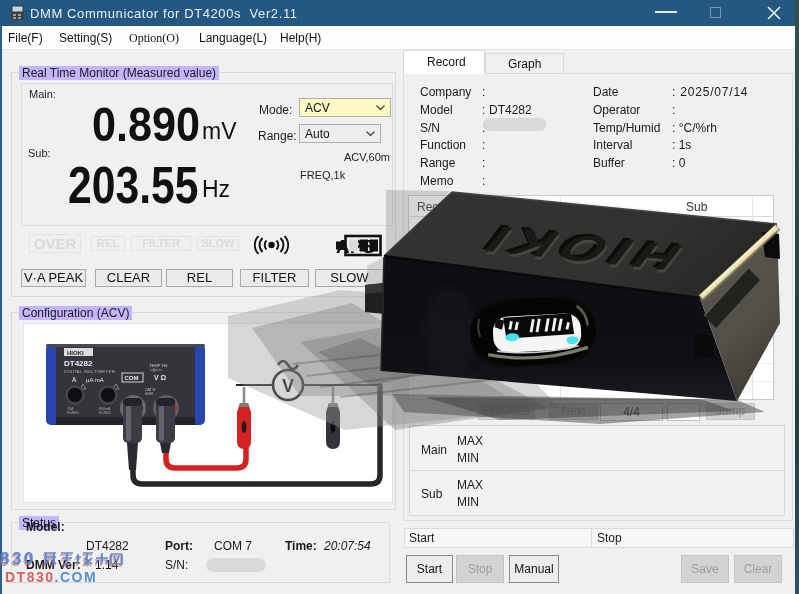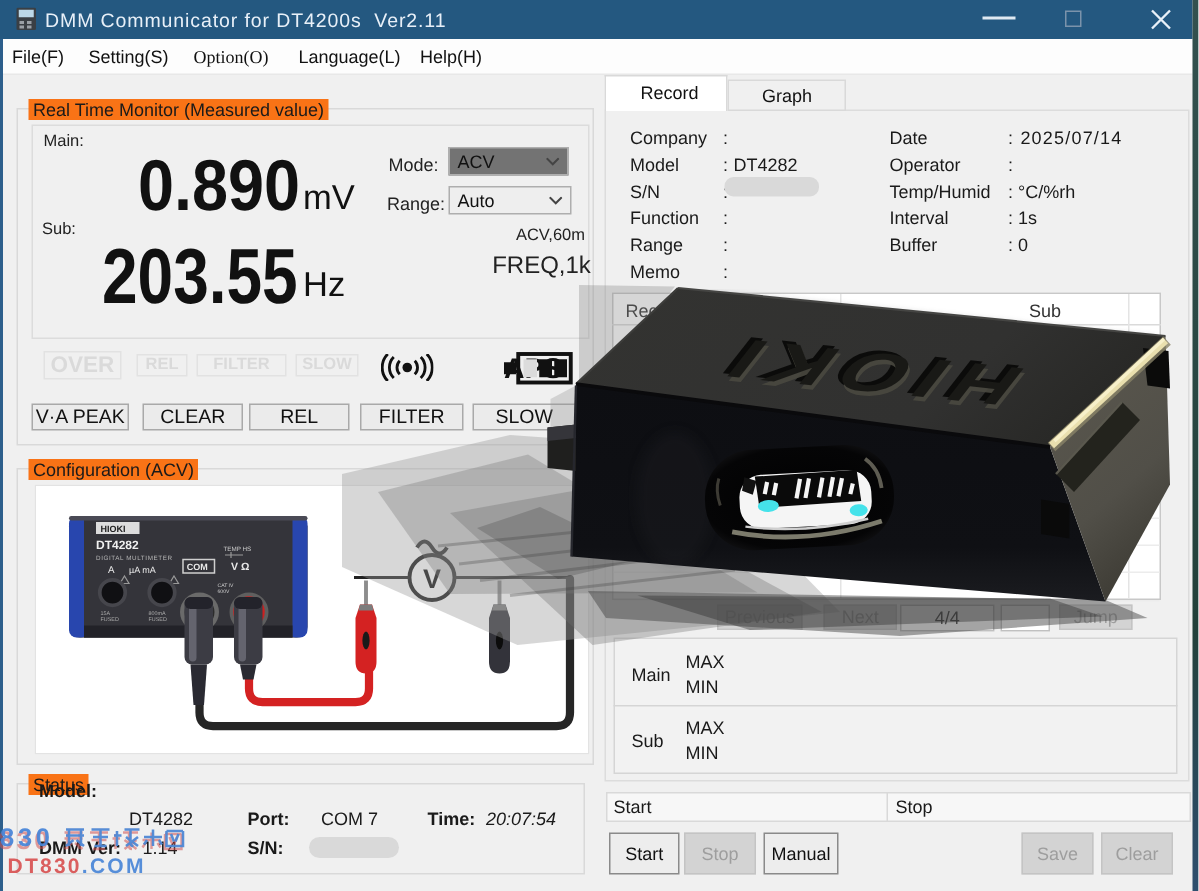--- a/index.html
+++ b/index.html
@@ -1,20 +1,20 @@
 <!DOCTYPE html>
 <html><head>
 <meta charset="utf-8">
 <style>
 * { margin:0; padding:0; box-sizing:border-box; }
 html,body { width:799px; height:594px; overflow:hidden; }
 body { font-family:"Liberation Sans", sans-serif; background:#f0f0f0; position:relative; }
 .abs { position:absolute; }
 .groupbox { position:absolute; border:1px solid #d9d9d9; }
-.grouplabel { position:absolute; top:-7px; left:7px; background:#f97316; padding:0 3px; font-size:12px; color:#1a1a1a; white-space:nowrap; }
+.grouplabel { position:absolute; top:-7px; left:7px; background:#c4b5fd; padding:0 3px; font-size:12px; color:#1a1a1a; white-space:nowrap; }
 .btn { position:absolute; background:#ebebeb; border:1px solid #a9a9a9; font-size:13px; color:#111; text-align:center; }
 .wbtn { position:absolute; text-align:center; font-size:12px; line-height:26px; }
 .wbtn.en { background:#ededed; border:1px solid #8a8a8a; color:#111; }
 .wbtn.dis { background:#d3d3d3; border:1px solid #c4c4c4; color:#9e9e9e; }
 .fld { position:absolute; font-size:12px; color:#1a1a1a; white-space:nowrap; }
 </style>
 </head>
 <body>
 
 <div class="abs" style="left:0;top:0;width:795px;height:26px;background:#245880;"></div>
@@ -50,35 +50,35 @@
   <span class="grouplabel">Real Time Monitor (Measured value)</span>
 </div>
 <div class="abs" style="left:21px;top:83px;width:372px;height:143px;border:1px solid #dcdcdc;"></div>
 <div class="abs" style="left:29px;top:88px;font-size:11px;color:#222;">Main:</div>
 <div class="abs" style="left:92px;top:108px;width:130px;height:38px;font-size:48px;font-weight:bold;color:#111;line-height:34px;transform:scaleX(0.9);transform-origin:0 0;">0.890</div>
 <div class="abs" style="left:202px;top:118px;font-size:23px;color:#111;">mV</div>
 <div class="abs" style="left:28px;top:147px;font-size:11px;color:#222;">Sub:</div>
 <div class="abs" style="left:68px;top:167px;width:160px;height:40px;font-size:52px;font-weight:bold;color:#111;line-height:37px;transform:scaleX(0.82);transform-origin:0 0;">203.55</div>
 <div class="abs" style="left:202px;top:176px;font-size:23px;color:#111;">Hz</div>
 <div class="abs" style="left:259px;top:103px;font-size:12px;color:#222;">Mode:</div>
-<div class="abs" style="left:299px;top:98px;width:80px;height:19px;background:#737373;border:1px solid #aeaeae;">
+<div class="abs" style="left:299px;top:98px;width:92px;height:19px;background:#fef9c3;border:1px solid #aeaeae;">
   <span style="position:absolute;left:5px;top:2px;font-size:12px;color:#111;">ACV</span>
   <svg style="position:absolute;right:5px;top:6px;" width="9" height="6" viewBox="0 0 9 6">
       <path d="M0.5,0.5 L4.5,4.5 L8.5,0.5" fill="none" stroke="#444" stroke-width="1.3"></path>
     </svg>
 </div>
 <div class="abs" style="left:258px;top:129px;font-size:12px;color:#222;">Range:</div>
 <div class="abs" style="left:299px;top:124px;width:82px;height:19px;background:#eeeeee;border:1px solid #aeaeae;">
   <span style="position:absolute;left:5px;top:2px;font-size:12px;color:#111;">Auto</span>
   <svg style="position:absolute;right:5px;top:6px;" width="9" height="6" viewBox="0 0 9 6">
       <path d="M0.5,0.5 L4.5,4.5 L8.5,0.5" fill="none" stroke="#444" stroke-width="1.3"></path>
     </svg>
 </div>
 <div class="abs" style="left:300px;top:151px;width:90px;text-align:right;font-size:11px;color:#222;">ACV,60m</div>
-<div class="abs" style="left:316px;top:169px;width:90px;text-align:center;font-size:16px;color:#222;">FREQ,1k</div>
+<div class="abs" style="left:300px;top:169px;width:90px;text-align:left;font-size:11px;color:#222;">FREQ,1k</div>
 
 <div class="abs" style="left:29px;top:234px;width:52px;height:19px;border:1px solid #e2e2e2;color:#dadada;font-size:15px;font-weight:bold;text-align:center;line-height:17px;">OVER</div>
 <div class="abs" style="left:91px;top:236px;width:34px;height:15px;border:1px solid #e2e2e2;color:#dadada;font-size:11px;font-weight:bold;text-align:center;line-height:13px;">REL</div>
 <div class="abs" style="left:131px;top:236px;width:60px;height:15px;border:1px solid #e2e2e2;color:#dadada;font-size:11px;font-weight:bold;text-align:center;line-height:13px;">FILTER</div>
 <div class="abs" style="left:197px;top:236px;width:42px;height:15px;border:1px solid #e2e2e2;color:#dadada;font-size:11px;font-weight:bold;text-align:center;line-height:13px;">SLOW</div>
 
 <svg class="abs" style="left:254px;top:236px;" width="35" height="18" viewBox="0 0 35 18">
   <circle cx="17.5" cy="9" r="3.2" fill="#111"></circle>
   <path d="M12.5,4.5 A6.4,6.4 0 0,0 12.5,13.5" fill="none" stroke="#111" stroke-width="1.9"></path>
   <path d="M8.5,2 A9.9,9.9 0 0,0 8.5,16" fill="none" stroke="#111" stroke-width="1.9"></path>
@@ -182,21 +182,21 @@
   <span class="grouplabel">Status</span>
 </div>
 <div class="fld" style="left:26px;top:520px;font-weight:bold;">Model:</div>
 <div class="fld" style="left:86px;top:539px;">DT4282</div>
 <div class="fld" style="left:165px;top:539px;font-weight:bold;">Port:</div>
 <div class="fld" style="left:214px;top:539px;">COM 7</div>
 <div class="fld" style="left:285px;top:539px;font-weight:bold;">Time:</div>
 <div class="fld" style="left:324px;top:539px;font-style:italic;">20:07:54</div>
 <div class="fld" style="left:26px;top:558px;font-weight:bold;">DMM Ver:</div>
 <div class="fld" style="left:95px;top:558px;">1.14</div>
-<div class="fld" style="left:165px;top:558px;font-weight:bold;">S/N:</div>
+<div class="fld" style="left:165px;top:558px;font-weight:normal;">S/N:</div>
 <div class="abs" style="left:206px;top:558px;width:60px;height:14px;background:#d9d9d9;border-radius:7px;"></div>
 
 <div class="abs" style="left:403px;top:73px;width:390px;height:448px;border:1px solid #dcdcdc;background:#f0f0f0;"></div>
 <div class="abs" style="left:403px;top:50px;width:82px;height:24px;background:#ffffff;border:1px solid #d9d9d9;border-bottom:none;"></div>
 <div class="abs" style="left:427px;top:55px;font-size:12px;color:#111;">Record</div>
 <div class="abs" style="left:485px;top:53px;width:79px;height:21px;background:#f0f0f0;border:1px solid #d9d9d9;"></div>
 <div class="abs" style="left:508px;top:57px;font-size:12px;color:#111;">Graph</div>
 
 <div class="fld" style="left:420px;top:85px;">Company</div>
 <div class="fld" style="left:482px;top:85px;">:</div>

